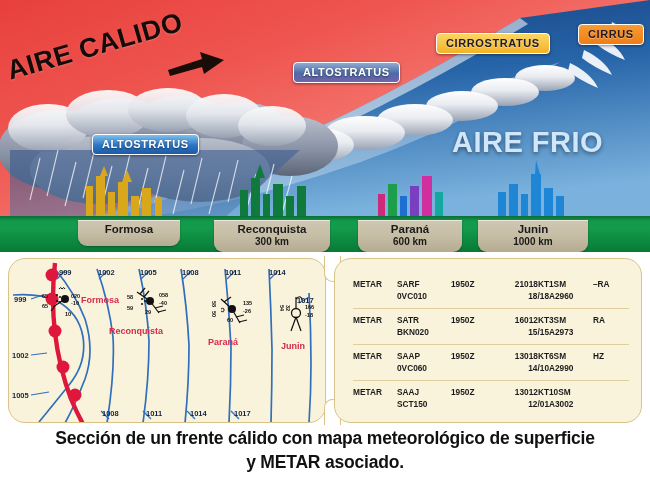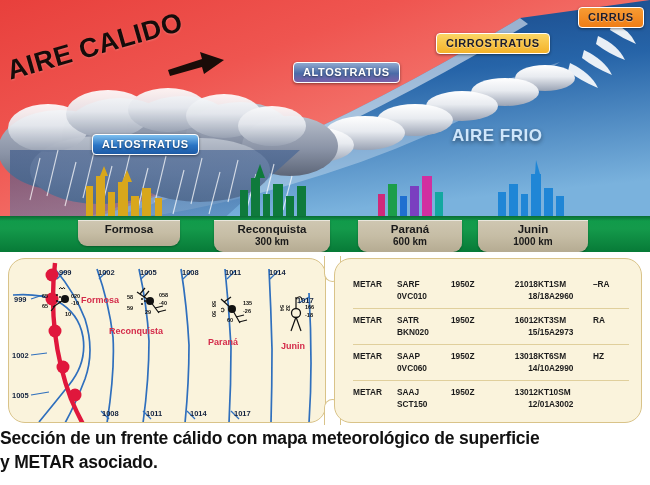--- a/index.html
+++ b/index.html
@@ -38,21 +38,21 @@
     font-size: 11px; font-weight: bold; letter-spacing: .6px;
     color: #1c1c2b;
     padding: 3px 9px 4px;
     border-radius: 4px;
     border: 1.4px solid #ffffff;
     box-shadow: 0 1px 3px rgba(0,0,0,.45);
     white-space: nowrap;
     text-shadow: 0 1px 0 rgba(255,255,255,.35);
   }
   #chip-cirrus {
-    left: 578px; top: 7px;
+    left: 578px; top: 24px;
     background: linear-gradient(180deg, #f79c33 0%, #ef7d16 100%);
   }
   #chip-cirrostratus {
     left: 436px; top: 33px;
     background: linear-gradient(180deg, #fbd664 0%, #f4b22a 100%);
   }
   #chip-altostratus {
     left: 293px; top: 62px;
     background: linear-gradient(180deg, #8fa9cf 0%, #4b6ca8 55%, #7a5fa8 100%);
     color: #ffffff;
@@ -68,21 +68,21 @@
   
   #label-warm {
     position: absolute; left: 8px; top: 56px;
     font-size: 27px; font-weight: bold; color: #150c0a;
     transform: rotate(-16deg); transform-origin: left center;
     letter-spacing: .5px;
     text-shadow: 0 1px 2px rgba(255,255,255,.2);
   }
   #label-cold {
     position: absolute; left: 452px; top: 126px;
-    font-size: 17px; font-weight: bold; color: #cfe6fb;
+    font-size: 29px; font-weight: bold; color: #cfe6fb;
     letter-spacing: .5px;
     text-shadow: 0 2px 4px rgba(0,0,0,.45);
   }
 
   
   .city-plaque {
     position: absolute; top: 220px;
     background: linear-gradient(180deg, #cfc7b2 0%, #c6bda5 50%, #b5ab92 100%);
     border-radius: 0 0 9px 9px;
     text-align: center;
@@ -143,20 +143,21 @@
   .c-type  { width: 44px; }
   .c-stn   { width: 54px; }
   .c-time  { width: 46px; }
   .c-wind  { width: 52px; text-align: right; }
   .c-vis   { width: 44px; }
   .c-wx    { width: 34px; }
 
   
   #caption {
     position: absolute; left: 0; top: 426px; width: 650px;
+    text-align: center;
     font-size: 17.5px; font-weight: bold; color: #111111;
     line-height: 24px;
     letter-spacing: -.2px;
   }
 </style>
 </head>
 <body>
 
 <div id="root">
 

